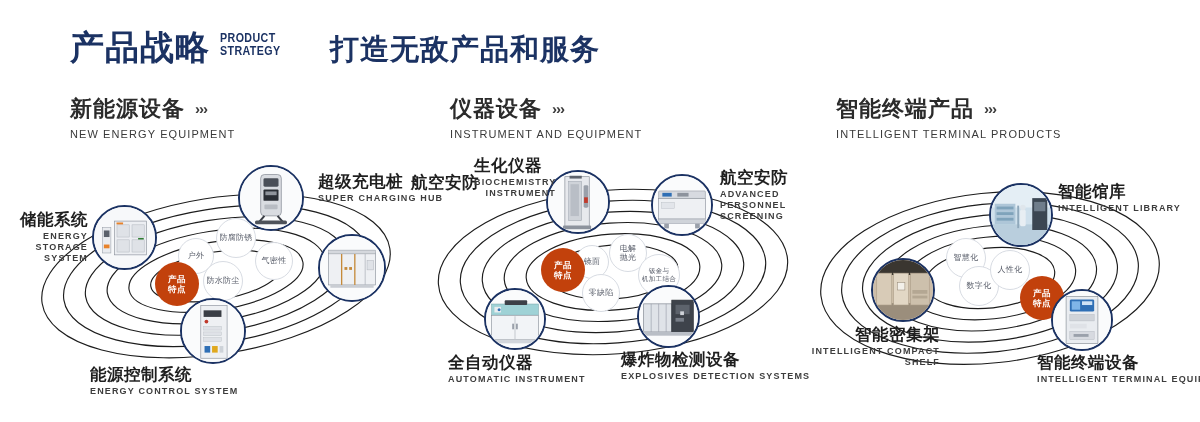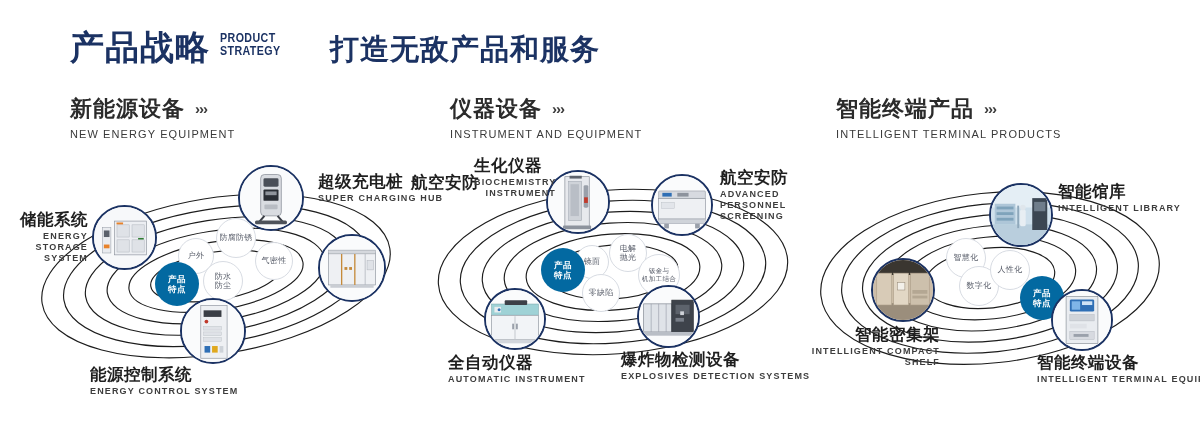--- a/index.html
+++ b/index.html
@@ -63,21 +63,21 @@
   .fbubble{
     position:absolute;border-radius:50%;
     border:1px solid #d8dce3;background:#ffffff;
     display:flex;align-items:center;justify-content:center;
     text-align:center;color:#5a5f6b;font-size:8px;line-height:9.5px;
     letter-spacing:.3px;box-sizing:border-box;
   }
   .fbubble.tiny{font-size:6.6px;line-height:8px;}
   .core{
     position:absolute;border-radius:50%;
-    background:#0369a1;color:#fff;
+    background:#c2410c;color:#fff;
     display:flex;align-items:center;justify-content:center;
     text-align:center;font-size:8.5px;font-weight:bold;line-height:10px;
     letter-spacing:.5px;box-sizing:border-box;
   }
 </style>
 </head>
 <body>
 
 <div class="page">
 
@@ -126,21 +126,21 @@
       </g>
     </svg>
 
     <div class="fbubble" style="left:158px;top:88px;width:36px;height:36px;">
       <span>户外</span>
     </div>
     <div class="fbubble" style="left:196px;top:68px;width:40px;height:40px;flex-direction:row;">
       <span>防腐</span>
       <span>防锈</span>
     </div>
-    <div class="fbubble" style="left:183px;top:111px;width:40px;height:40px;flex-direction:column;">
+    <div class="fbubble" style="left:183px;top:111px;width:40px;height:40px;flex-direction:row;">
       <span>防水</span>
       <span>防尘</span>
     </div>
     <div class="fbubble" style="left:235px;top:92px;width:38px;height:38px;">
       <span>气密性</span>
     </div>
 
     <div class="core" style="left:135px;top:112px;width:44px;height:44px;flex-direction:column;">
       <span>产品</span>
       <span>特点</span>

